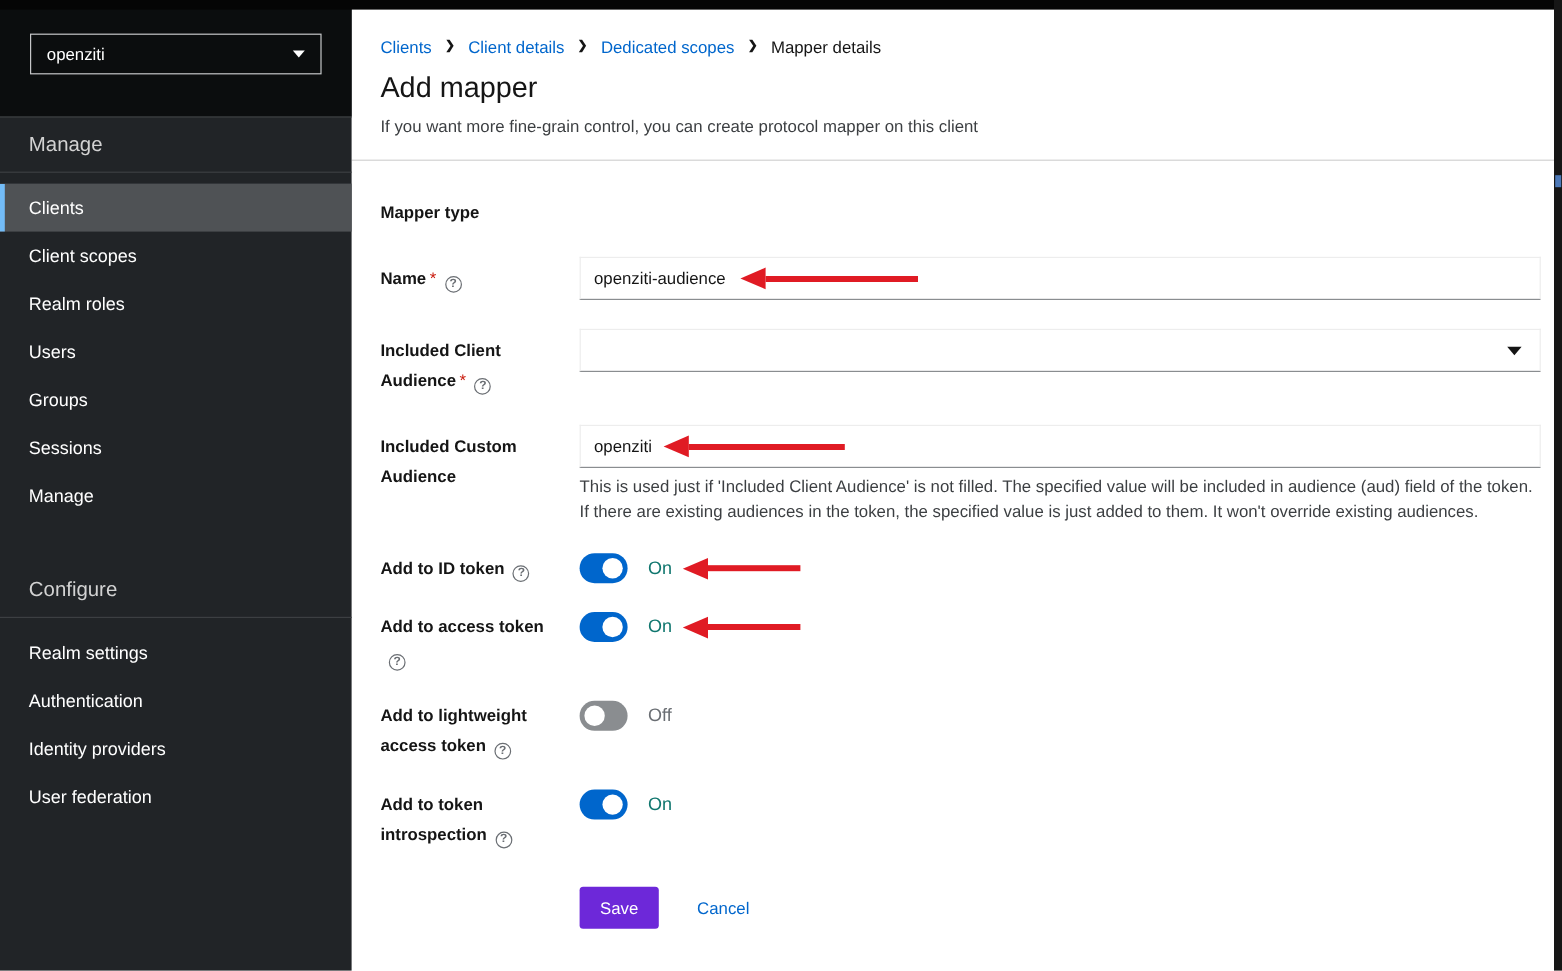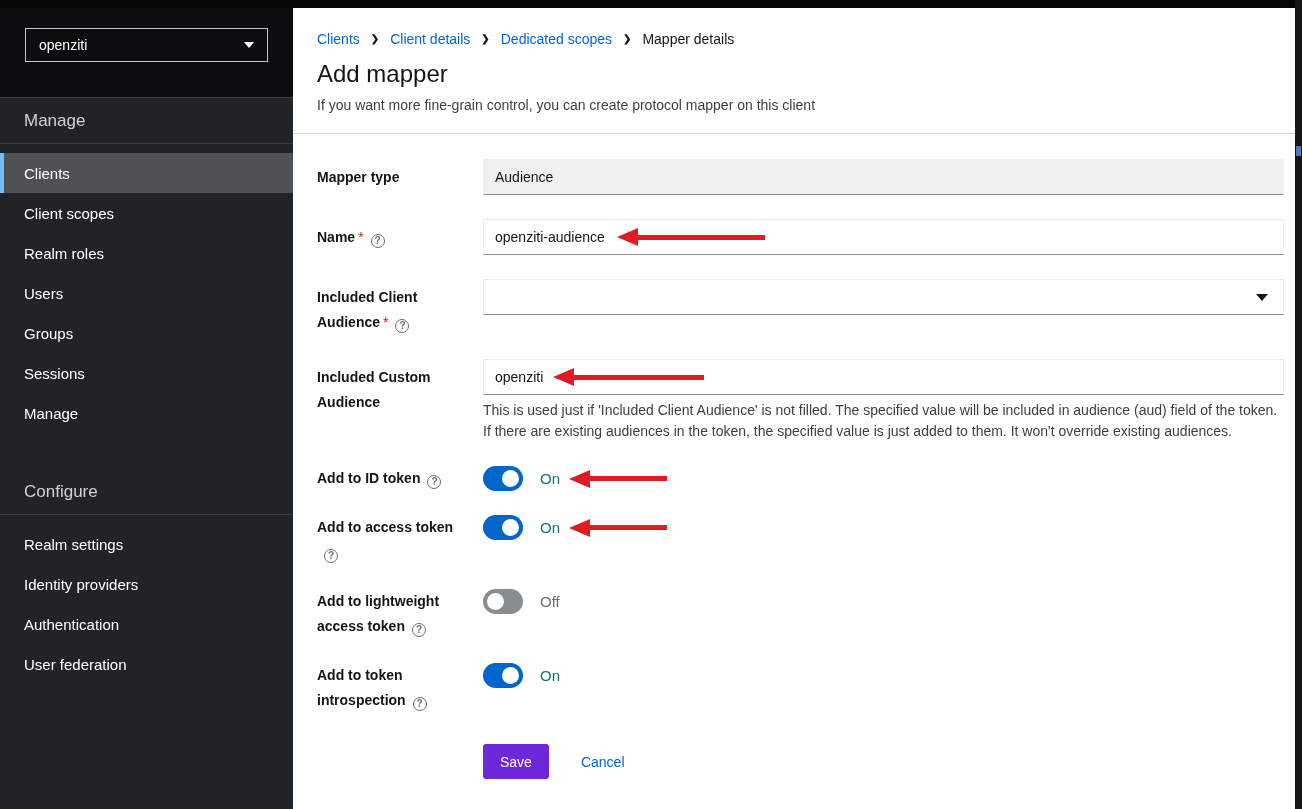--- a/index.html
+++ b/index.html
@@ -136,24 +136,24 @@
     </ul>
 
     <div class="group-spacer"></div>
     <div class="nav-group-title">Configure</div>
     <div class="divider"></div>
     <ul class="nav-list">
       <li class="nav-item">
           <span>Realm settings</span>
         </li>
       <li class="nav-item">
+          <span>Authentication</span>
+        </li>
+      <li class="nav-item">
           <span>Identity providers</span>
-        </li>
-      <li class="nav-item">
-          <span>Authentication</span>
         </li>
       <li class="nav-item">
           <span>User federation</span>
         </li>
     </ul>
   </nav>
 
   <div class="main">
 
     <div class="page-header">
@@ -167,23 +167,20 @@
         <span class="crumb-current">Mapper details</span>
       </div>
       <h1 class="page-title">Add mapper</h1>
       <div class="page-subtitle">If you want more fine-grain control, you can create protocol mapper on this client</div>
     </div>
 
     <div class="form">
 
       <div class="form-row">
         <div class="flabel">Mapper type</div>
-        <div class="field">
-          <input class="tinput ro" readonly="" value="Audience" style="">
-        </div>
       </div>
 
       <div class="form-row">
         <div class="flabel">
           <span>Name</span><span class="req">*</span><span class="help">?</span>
         </div>
         <div class="field">
           <input class="tinput" value="openziti-audience" style="">
           <div class="anno-arrow field-arrow arrow-name">
             <span class="head"></span>

